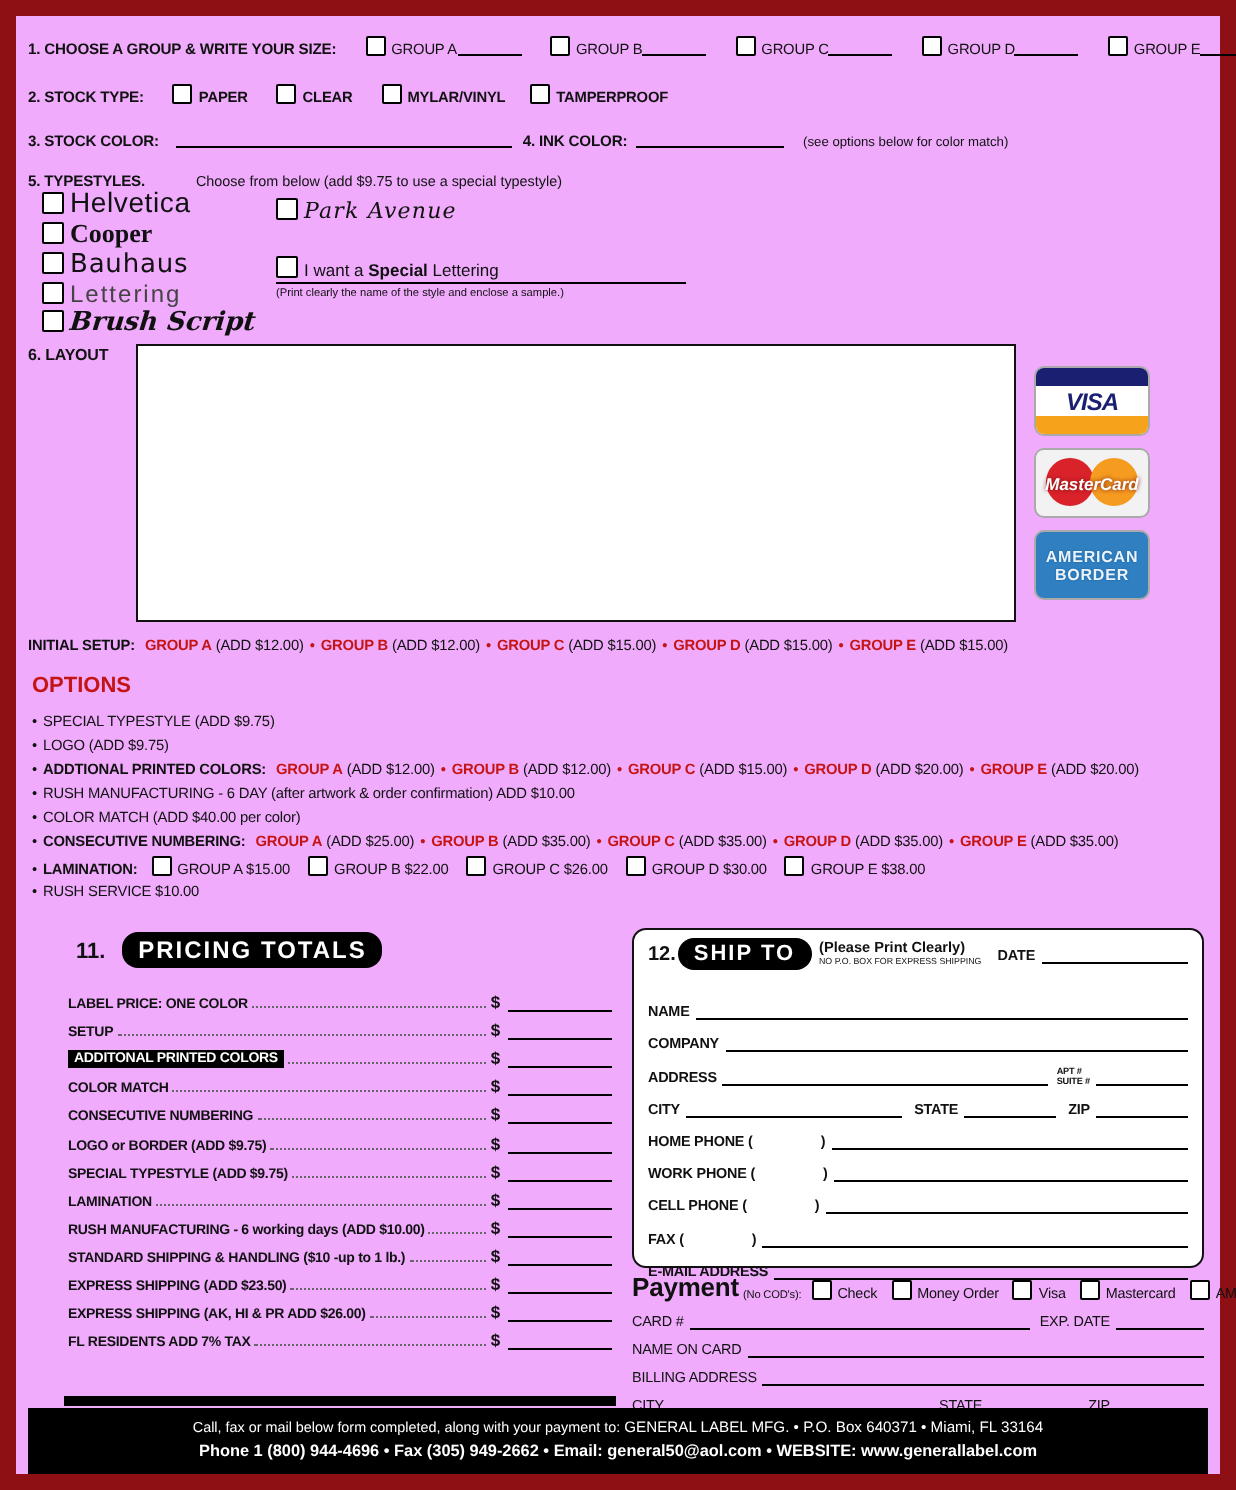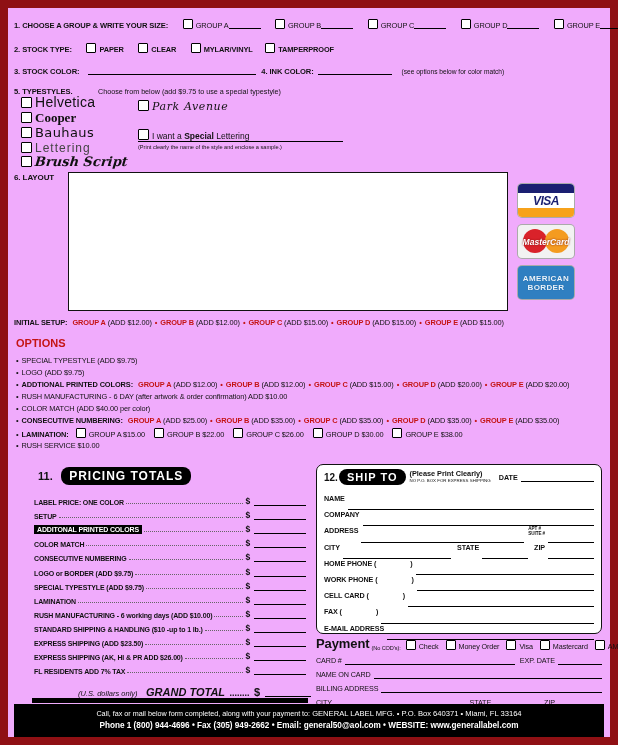--- a/index.html
+++ b/index.html
@@ -47,21 +47,21 @@
   .ptitle-box,.stitle-box{display:inline-block;background:#000;color:#fff;font-weight:bold;border-radius:8px;padding:2px 8px;letter-spacing:1px}
   .prow{display:flex;align-items:flex-end;height:14.1px;font-size:7px;font-weight:bold;letter-spacing:-0.15px}
   .prow .plab{white-space:nowrap}
   .prow .plab.inv{background:#000;color:#fff;padding:1px 3px}
   .prow .dots{flex:1;border-bottom:1.4px dotted #666;margin:0 2px 2px 2px;min-width:6px}
   .prow .cur{font-weight:bold;font-size:8.5px}
   .prow .amt{width:52px;border-bottom:1px solid #000;margin-left:4px}
   .blackbar{position:absolute;background:#000;height:4.5px}
   
   .shipbox{position:absolute;border:1.6px solid #111;border-radius:7px;background:#fff;padding:4px 7px;box-sizing:border-box}
-  .srow{display:flex;height:16.2px;font-size:7.2px;font-weight:bold;letter-spacing:-0.1px}
+  .srow{display:flex;align-items:flex-end;height:16.2px;font-size:7.2px;font-weight:bold;letter-spacing:-0.1px}
   .srow .fl{flex:1;border-bottom:1px solid #000;margin-left:3px}
   .srow .fl.short{flex:0 0 46px}
   .srow .gap{display:inline-block;width:34px}
   .apt{font-size:4.6px;line-height:5px;font-weight:bold;margin-left:4px;text-align:left}
   .payrow{display:flex;align-items:flex-end;height:14px;font-size:7.2px;letter-spacing:-0.1px}
   .payrow .fl{flex:1;border-bottom:1px solid #000;margin-left:3px}
   .payrow .fl.short{flex:0 0 44px}
   
   .footer{position:absolute;background:#000;color:#fff;text-align:center}
   .f1{font-size:7.2px;padding-top:5px}
@@ -238,27 +238,20 @@
         <span class="dots"></span>
         <span class="cur">$</span>
         <span class="amt"></span>
       </div>
     <div class="prow">
         <span class="plab">FL RESIDENTS ADD 7% TAX</span>
         <span class="dots"></span>
         <span class="cur">$</span>
         <span class="amt"></span>
       </div>
-  </div>
-  <div class="ar" style="left:70px;top:674px">
-    <span style="font-style:italic;font-size:7.5px">(U.S. dollars only)</span>
-    <span class="b" style="font-style:italic;font-size:11px;margin-left:4px">GRAND TOTAL</span>
-    <span class="b" style="font-size:9px">........</span>
-    <span class="b" style="font-size:11px">$</span>
-    <span class="wl" style="width:46px"></span>
   </div>
   <div class="blackbar" style="left:24px;top:690px;width:276px"></div>
 
   <div class="shipbox" style="left:308px;top:456px;width:286px;height:170px">
     <div style="display:flex;align-items:flex-start;height:25px">
       <span class="b" style="font-size:10px;margin-top:3px">12.</span>
       <span class="stitle-box" style="font-size:11px;margin-left:1px">SHIP TO</span>
       <span style="margin-left:4px">
         <span class="b" style="font-size:7.3px;display:block">(Please Print Clearly)</span>
         <span style="font-size:4.4px;display:block">NO P.O. BOX FOR EXPRESS SHIPPING</span>
@@ -299,21 +292,21 @@
         <span>)</span>
         <span class="fl"></span>
       </div>
     <div class="srow">
         <span>WORK PHONE (</span>
         <span class="gap"></span>
         <span>)</span>
         <span class="fl"></span>
       </div>
     <div class="srow">
-        <span>CELL CARD (</span>
+        <span>CELL PHONE (</span>
         <span class="gap"></span>
         <span>)</span>
         <span class="fl"></span>
       </div>
     <div class="srow">
         <span>FAX (</span>
         <span class="gap"></span>
         <span>)</span>
         <span class="fl"></span>
       </div>

